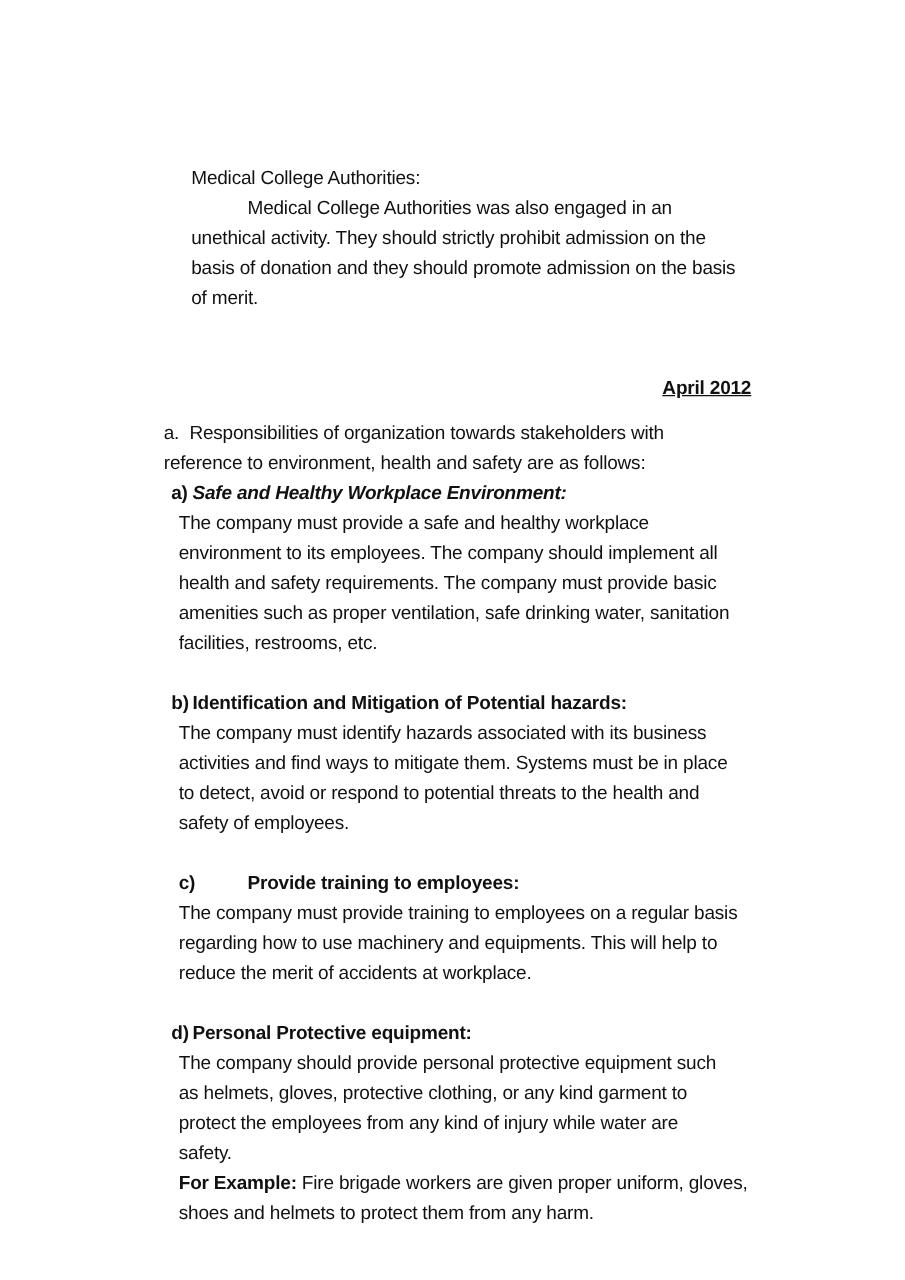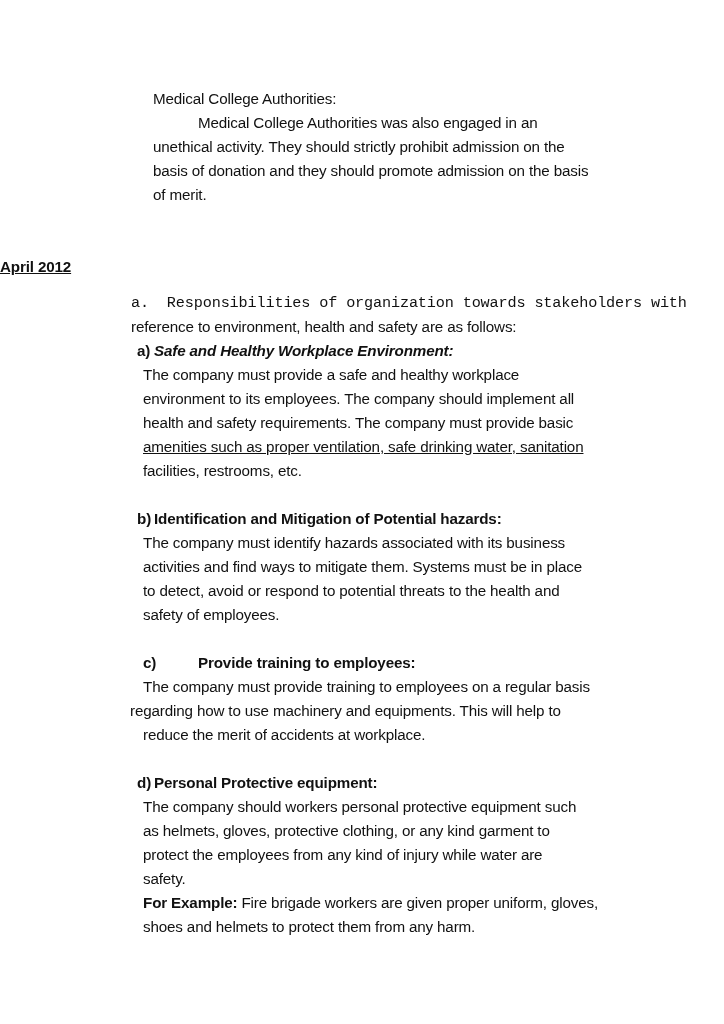--- a/index.html
+++ b/index.html
@@ -1,60 +1,60 @@
 <!DOCTYPE html>
 <html><head>
   <meta charset="utf-8">
   <style>
     html, body { margin: 0; padding: 0; background: #ffffff; }
     body {
       width: 724px; height: 1024px; position: relative; overflow: hidden;
       font-family: "Liberation Sans", sans-serif; color: #111111;
       font-size: 15.2px;
     }
-    .line { position: absolute; white-space: nowrap; line-height: 24px; letter-spacing: -0.15px; }
+    .line { position: absolute; white-space: nowrap; line-height: 24px; letter-spacing: -0.15px; margin-top: 44px; }
     .bold { font-weight: bold; }
-    .center { left: 0; width: 588px; text-align: left; }
+    .center { left: 13px; width: 588px; text-align: right; }
     .u { text-decoration: underline; }
   </style>
 </head>
 <body>
 
 <div class="line" style="left:153px; top:87px;">Medical College Authorities:</div>
 <div class="line" style="left:198px; top:111px;">Medical College Authorities was also engaged in an</div>
 <div class="line" style="left:153px; top:135px;">unethical activity. They should strictly prohibit admission on the</div>
 <div class="line" style="left:153px; top:159px;">basis of donation and they should promote admission on the basis</div>
 <div class="line" style="left:153px; top:183px;">of merit.</div>
 
 <div class="line center bold u" style="top:255px;">April 2012</div>
 
-<div class="line" style="left:131px; top:291px;font-family:Liberation Mono, monospace;">a.&nbsp;&nbsp;Responsibilities of organization towards stakeholders with</div>
+<div class="line" style="left:131px; top:291px;">a.&nbsp;&nbsp;Responsibilities of organization towards stakeholders with</div>
 <div class="line" style="left:131px; top:315px;">reference to environment, health and safety are as follows:</div>
 
 <div class="line bold" style="left:137px; top:339px;">a)</div>
 <div class="line bold" style="left:154px; top:339px;font-style:italic;">Safe and Healthy Workplace Environment:</div>
 <div class="line" style="left:143px; top:363px;">The company must provide a safe and healthy workplace</div>
 <div class="line" style="left:143px; top:387px;">environment to its employees. The company should implement all</div>
 <div class="line" style="left:143px; top:411px;">health and safety requirements. The company must provide basic</div>
-<div class="line" style="left:143px; top:435px;text-decoration:underline;">amenities such as proper ventilation, safe drinking water, sanitation</div>
+<div class="line" style="left:143px; top:435px;">amenities such as proper ventilation, safe drinking water, sanitation</div>
 <div class="line" style="left:143px; top:459px;text-align:right;">facilities, restrooms, etc.</div>
 
 <div class="line bold" style="left:137px; top:507px;">b)</div>
 <div class="line bold" style="left:154px; top:507px;">Identification and Mitigation of Potential hazards:</div>
 <div class="line" style="left:143px; top:531px;text-align:center;">The company must identify hazards associated with its business</div>
 <div class="line" style="left:143px; top:555px;">activities and find ways to mitigate them. Systems must be in place</div>
 <div class="line" style="left:143px; top:579px;text-align:center;">to detect, avoid or respond to potential threats to the health and</div>
 <div class="line" style="left:143px; top:603px;">safety of employees.</div>
 
 <div class="line bold" style="left:143px; top:651px;">c)</div>
 <div class="line bold" style="left:198px; top:651px;">Provide training to employees:</div>
 <div class="line" style="left:143px; top:675px;">The company must provide training to employees on a regular basis</div>
-<div class="line" style="left:130px; top:699px;">regarding how to use machinery and equipments. This will help to</div>
+<div class="line" style="left:143px; top:699px;">regarding how to use machinery and equipments. This will help to</div>
 <div class="line" style="left:143px; top:723px;">reduce the merit of accidents at workplace.</div>
 
 <div class="line bold" style="left:137px; top:771px;">d)</div>
 <div class="line bold" style="left:154px; top:771px;">Personal Protective equipment:</div>
-<div class="line" style="left:143px; top:795px;">The company should workers personal protective equipment such</div>
+<div class="line" style="left:143px; top:795px;">The company should provide personal protective equipment such</div>
 <div class="line" style="left:143px; top:819px;">as helmets, gloves, protective clothing, or any kind garment to</div>
 <div class="line" style="left:143px; top:843px;">protect the employees from any kind of injury while water are</div>
 <div class="line" style="left:143px; top:867px;">safety.</div>
 <div class="line" style="left:143px; top:891px;"><span class="bold">For Example:</span><span> Fire brigade workers are given proper uniform, gloves,</span></div>
 <div class="line" style="left:143px; top:915px;">shoes and helmets to protect them from any harm.</div>
 
 </body></html>

